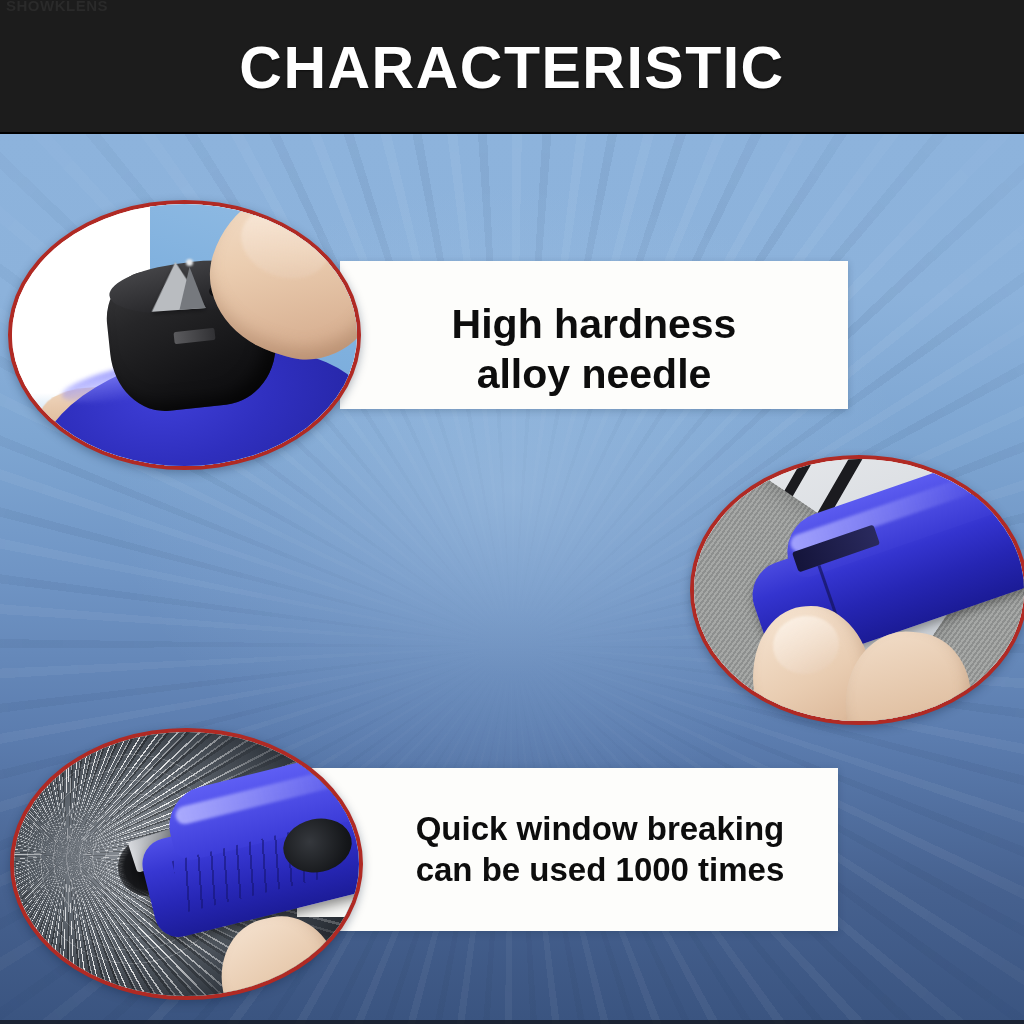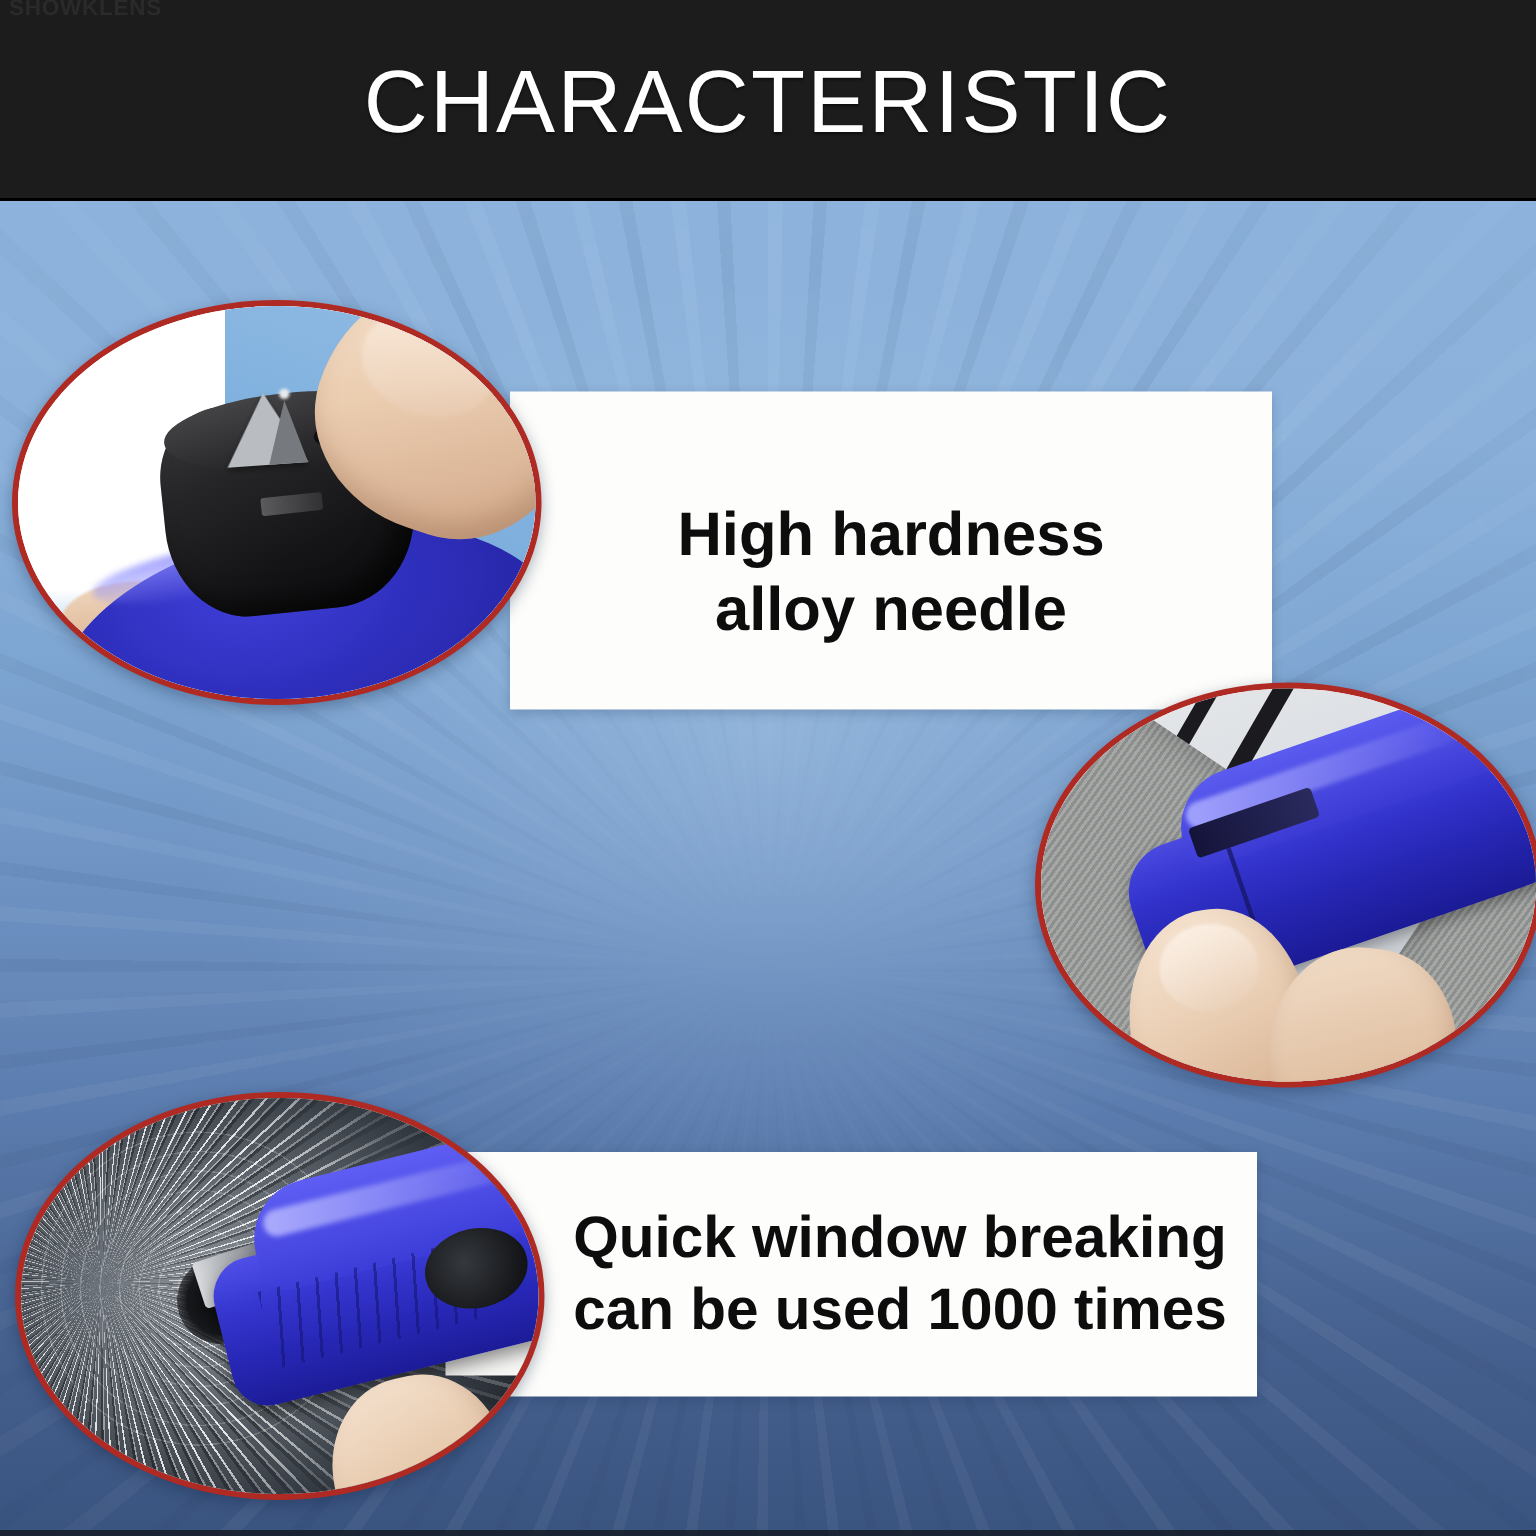--- a/index.html
+++ b/index.html
@@ -34,21 +34,21 @@
     color: #2a2a2a;
     white-space: nowrap;
   }
   .header-title {
     position: absolute;
     left: 0; top: 34px;
     width: 1024px;
     text-align: center;
     color: #ffffff;
     font-size: 59px;
-    font-weight: 400;
+    font-weight: 700;
     letter-spacing: 1.5px;
     line-height: 68px;
     text-shadow: 0 1px 2px rgba(0,0,0,0.55);
   }
   .header-rule {
     position: absolute;
     left: 0; top: 132px;
     width: 1024px;
     height: 3px;
     background: #000;
@@ -107,26 +107,26 @@
     justify-content: center;
     text-align: center;
   }
   .panel-text {
     color: #0d0d0d;
     font-weight: 700;
     line-height: 1.22;
     padding: 0 14px;
     white-space: pre-line;
   }
-  #panel-1 { left: 340px; top: 261px;  width: 508px; height: 212px; }
+  #panel-1 { left: 340px; top: 261px;  width: 508px; height: 148px; }
   #panel-1 .panel-text { font-size: 41px; transform: translateY(14px); }
   #panel-2 { left: 182px; top: 509px;  width: 518px; height: 164px; }
   #panel-2 .panel-text { font-size: 39px; transform: translate(-6px, 2px); }
   #panel-3 { left: 310px; top: 768px;  width: 528px; height: 163px; }
-  #panel-3 .panel-text { font-size: 39px; transform: translate(26px, 0px); }
+  #panel-3 .panel-text { font-size: 33px; transform: translate(26px, 0px); }
 
   
   .photo-circle {
     position: absolute;
     border-radius: 50%;
     overflow: hidden;
     border: 4px solid #b02a24;
     box-shadow: 0 3px 10px rgba(15,35,65,0.35);
     background: #ffffff;
   }

